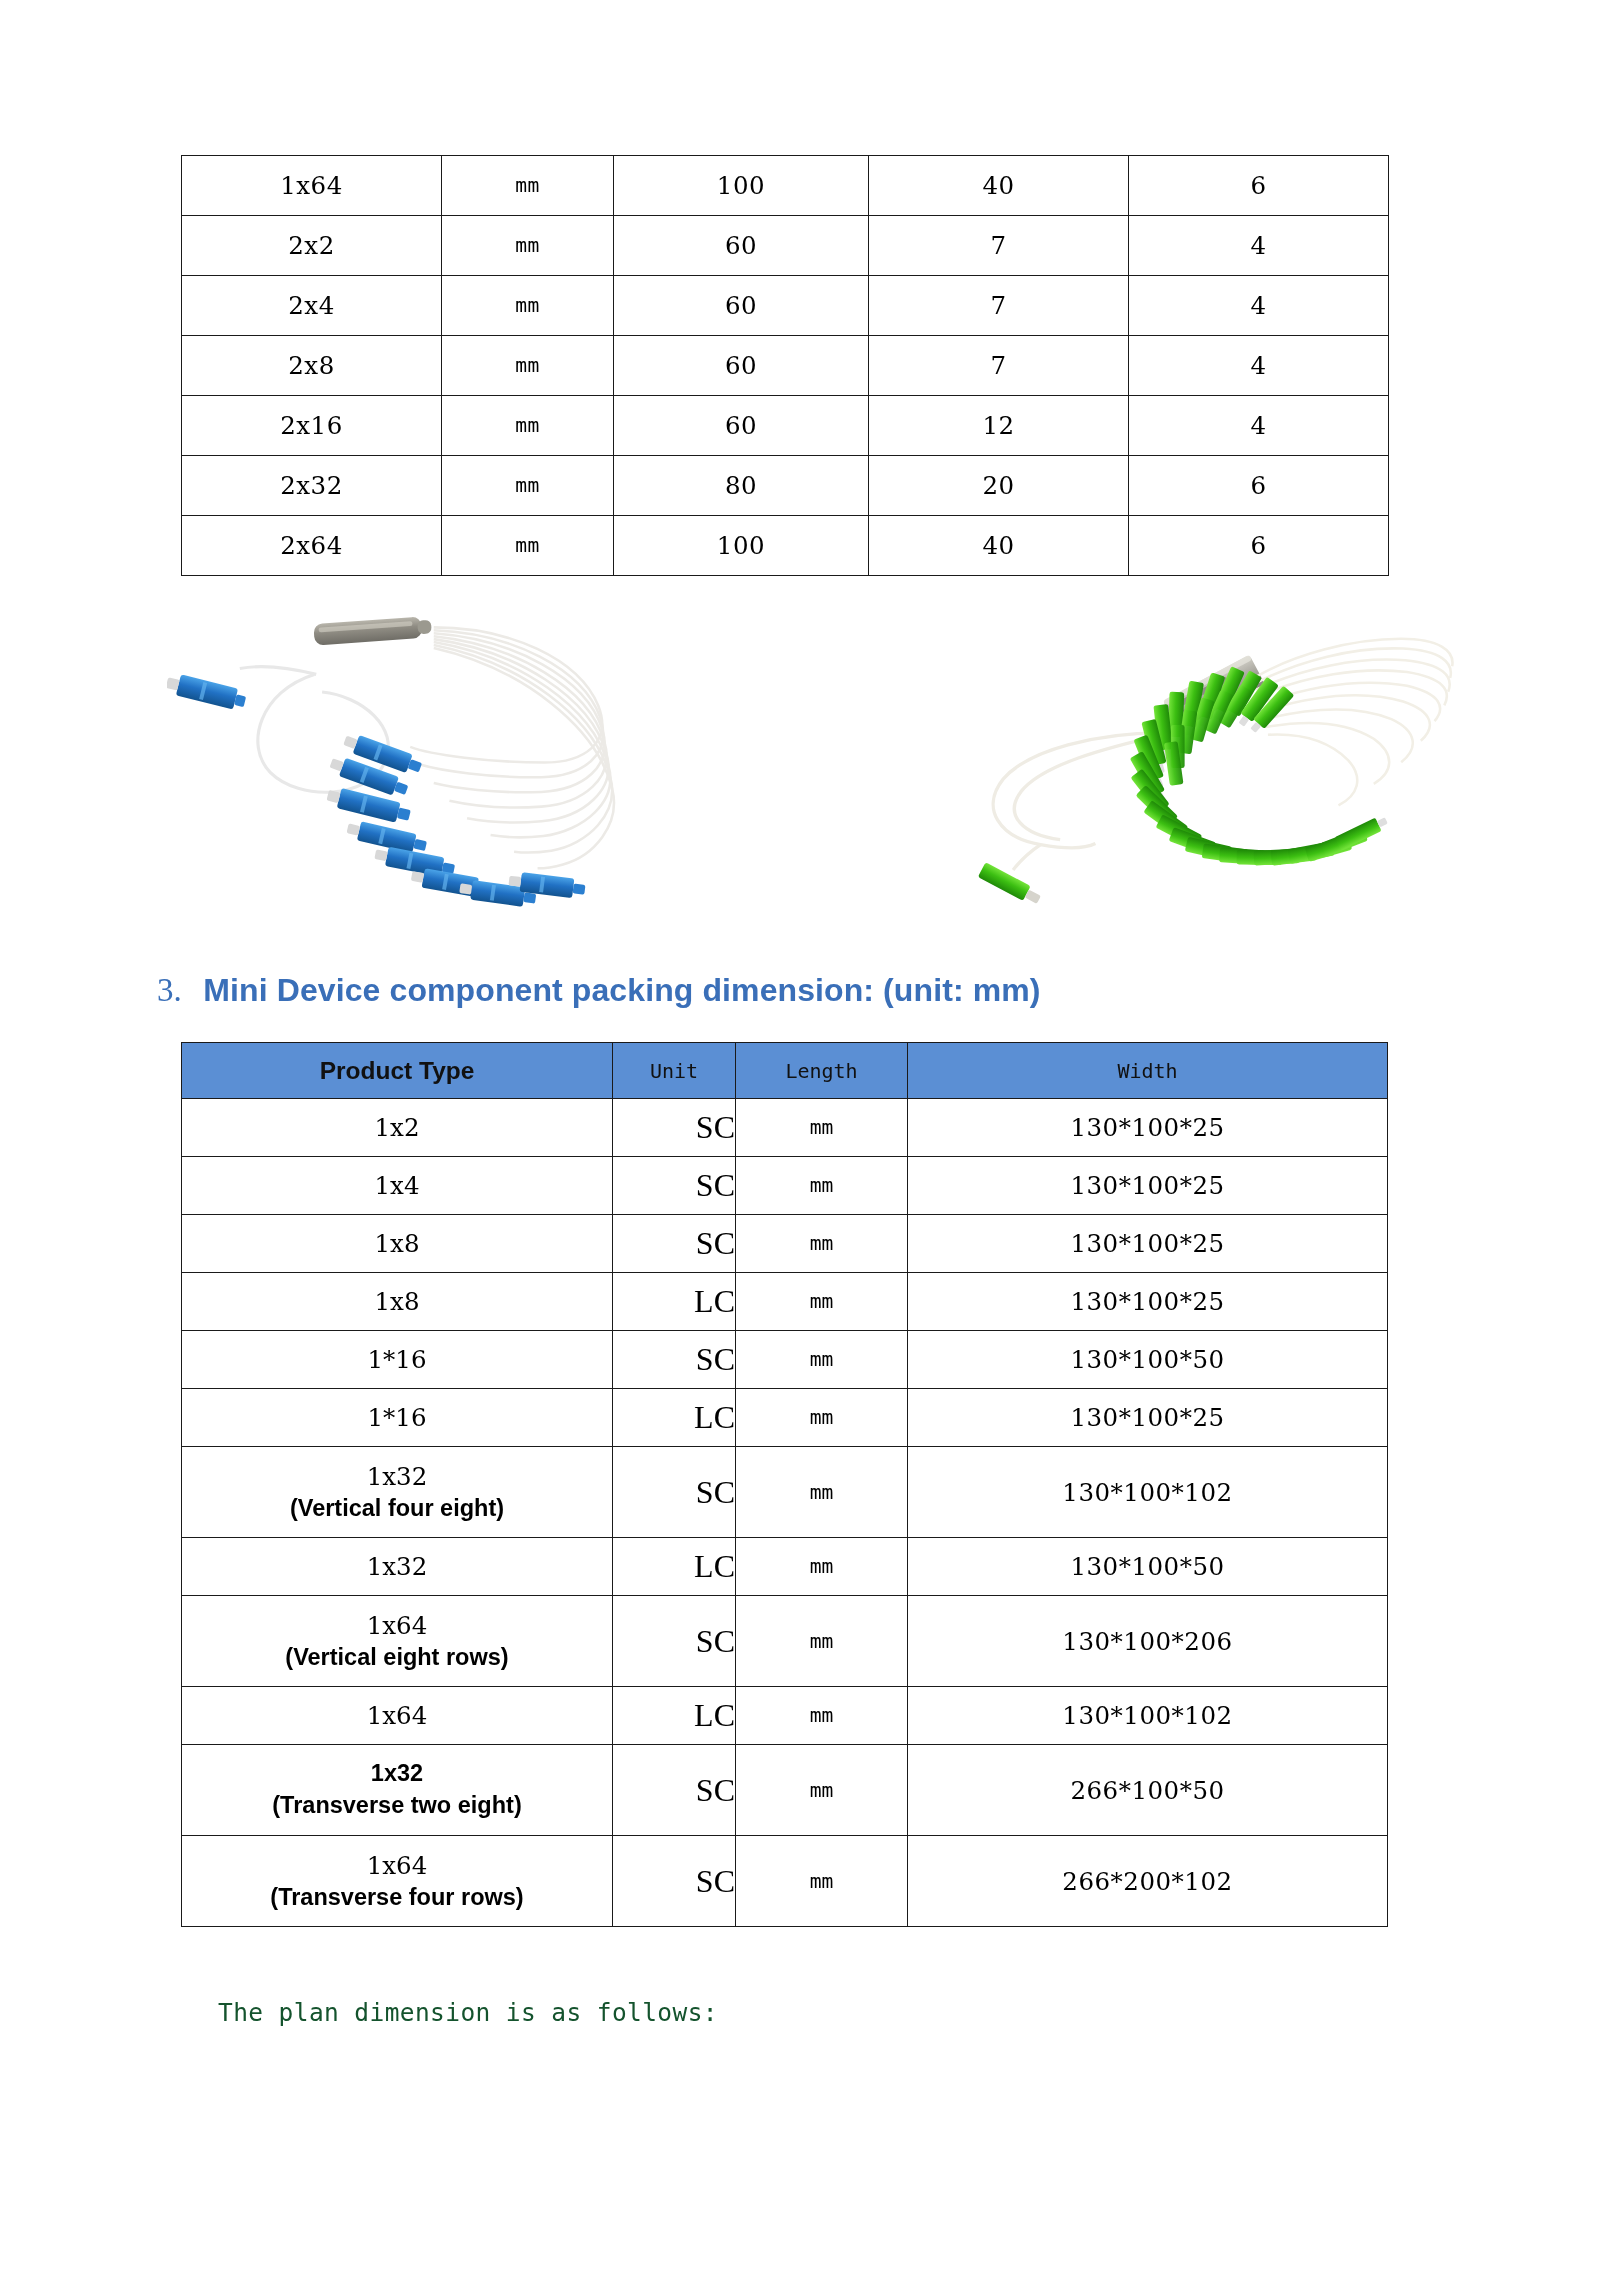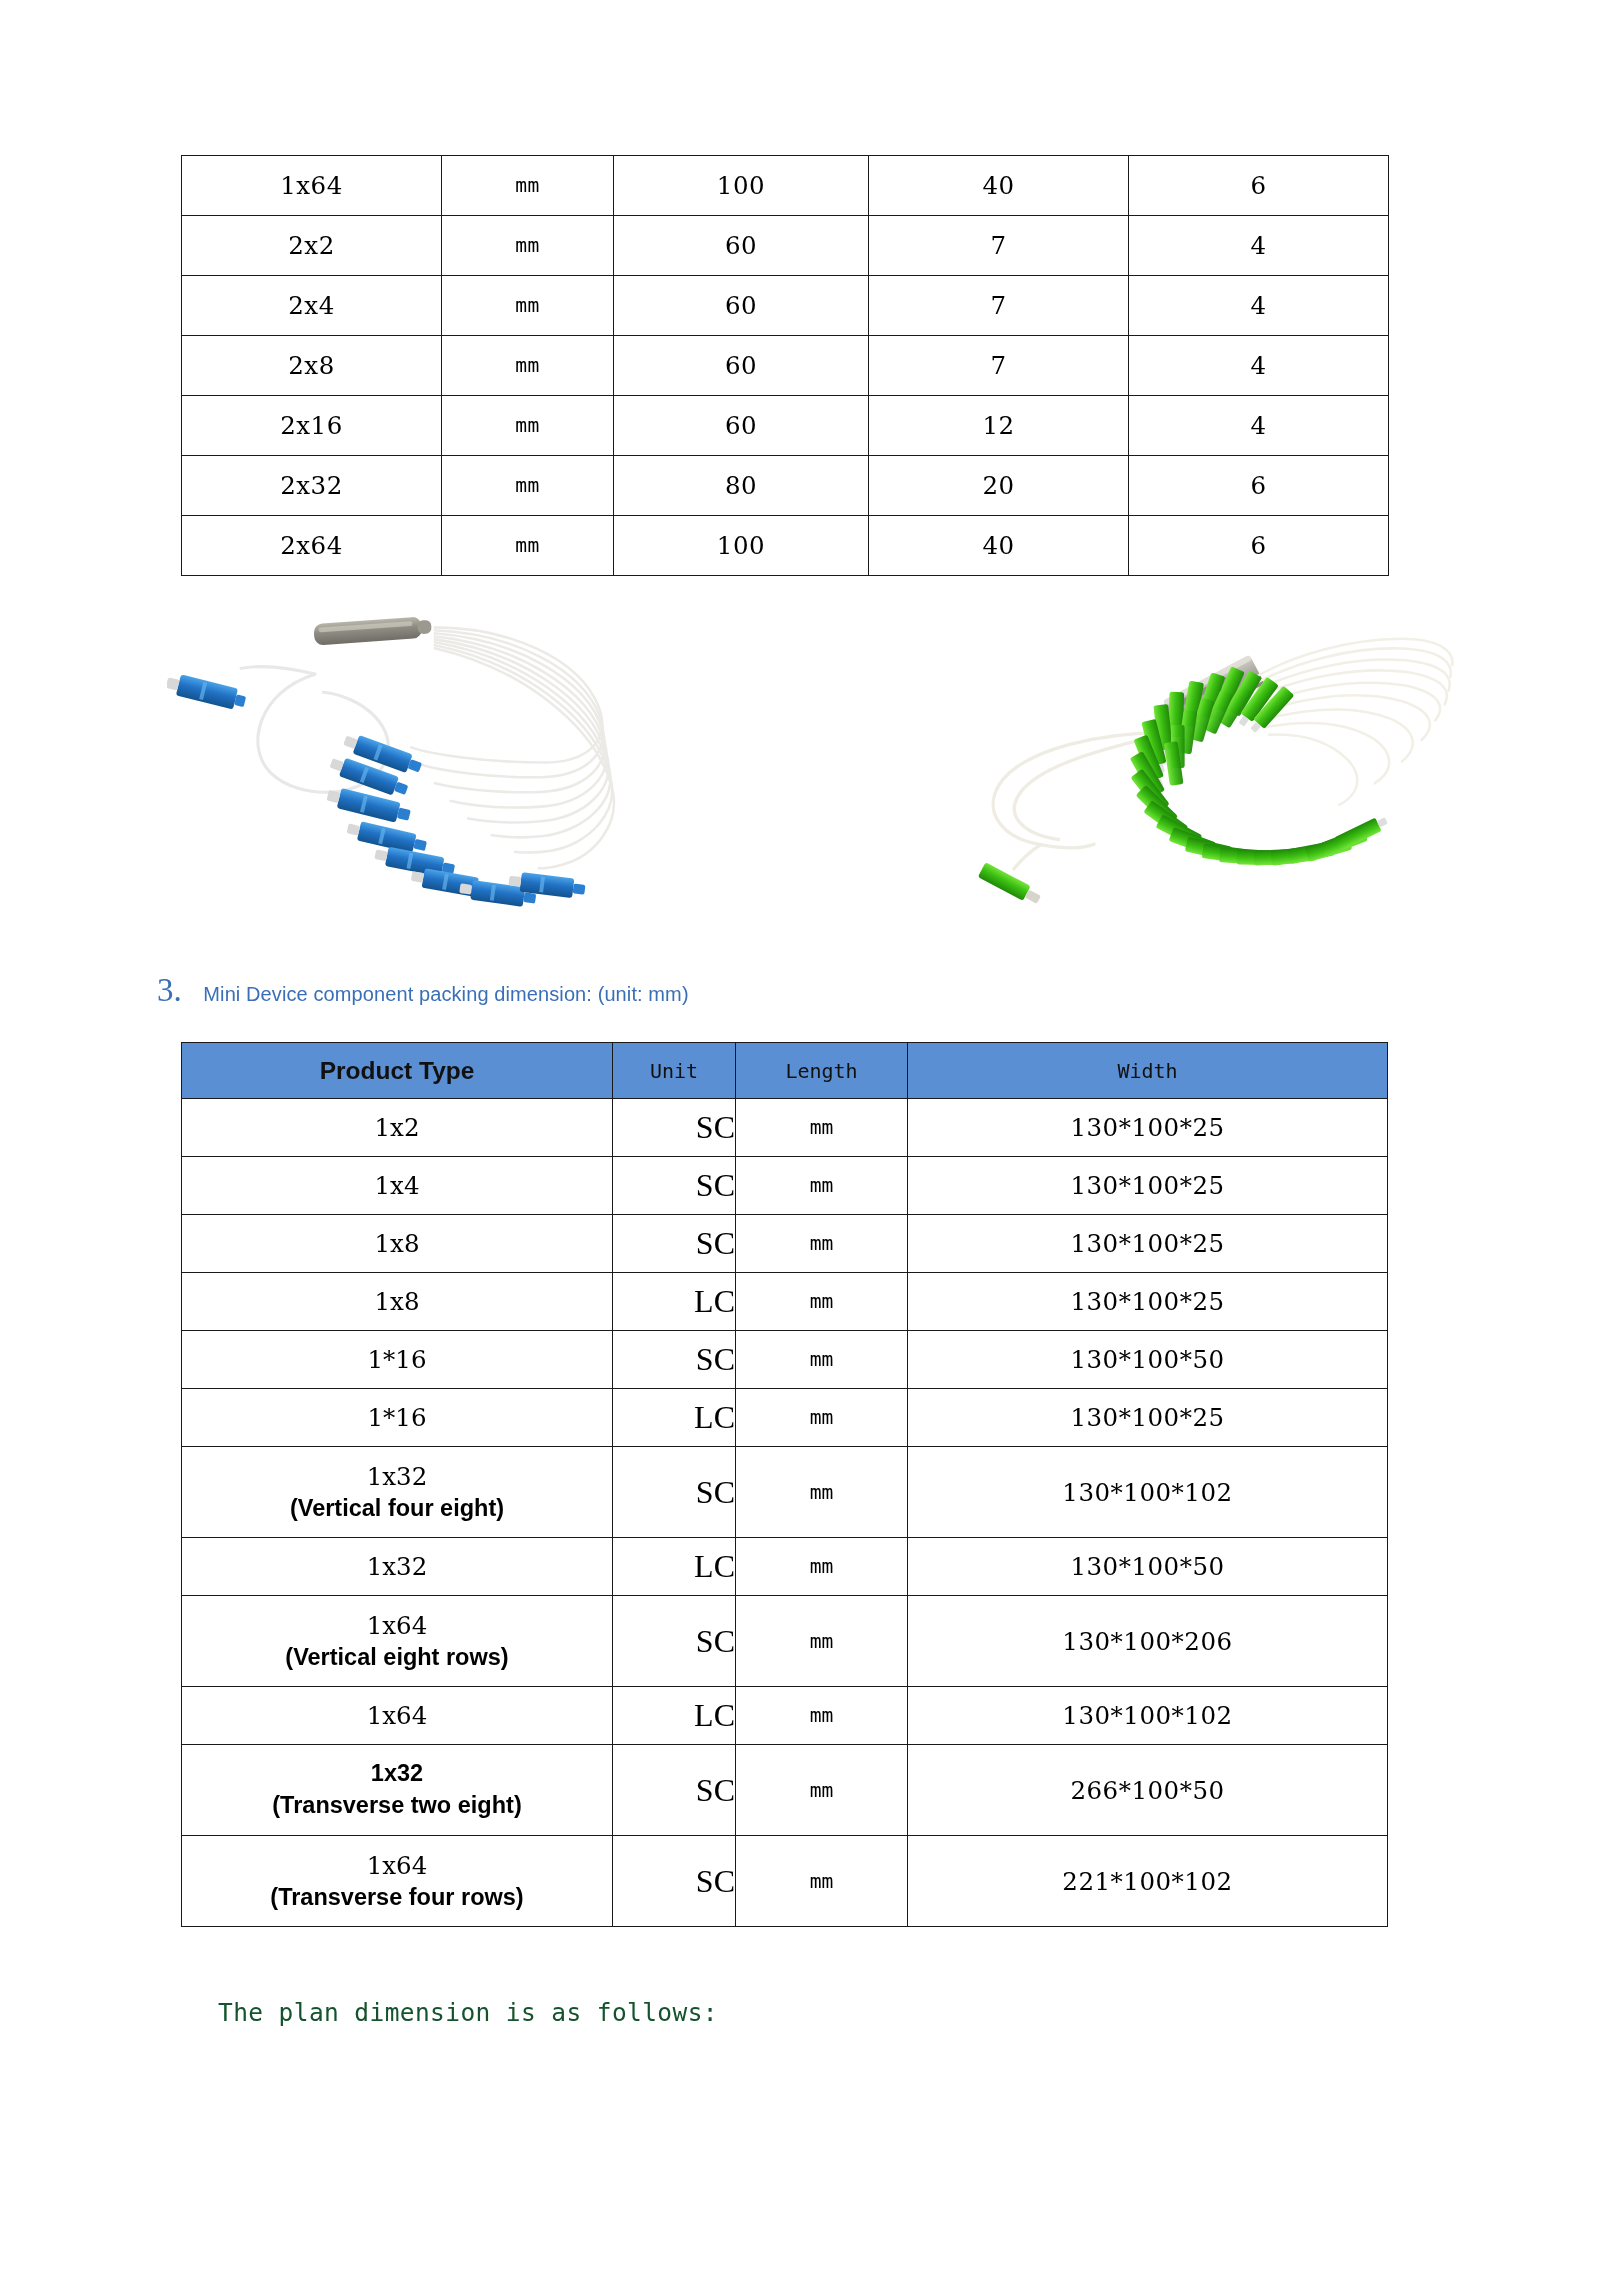--- a/index.html
+++ b/index.html
@@ -89,22 +89,22 @@
     color: #3A6FB8;
     font-family: "Liberation Sans", sans-serif;
   }
   .section-num {
     font-family: "Liberation Serif", serif;
     font-size: 33px;
     font-weight: 400;
     color: #3A6FB8;
   }
   .section-title {
-    font-size: 20px;
-    font-weight: normal;
+    font-size: 32px;
+    font-weight: bold;
     color: #3A6FB8;
     letter-spacing: 0.1px;
   }
 
   
   .table2-wrap {
     position: absolute;
     left: 181px;
     top: 1042px;
     width: 1206px;
@@ -670,21 +670,21 @@
 
         <tr class="tall">
           <td>
             <div class="ptype">
               <span class="main">1x64</span>
               <span class="sub">(Transverse four rows)</span>
             </div>
           </td>
           <td class="unit-cell">SC</td>
           <td class="len-cell">mm</td>
-          <td class="width-cell">221*100*102</td>
+          <td class="width-cell">266*200*102</td>
         </tr>
 
       </tbody>
     </table>
   </div>
 
   <div class="footer-note">The plan dimension is as follows:</div>
 
 </div>
 

